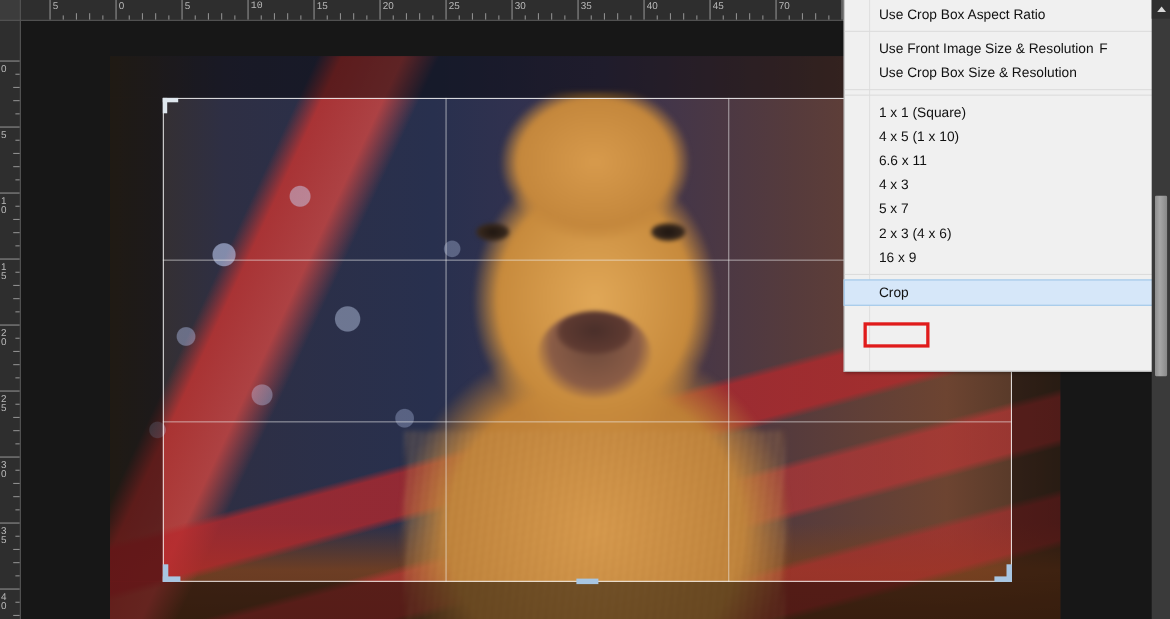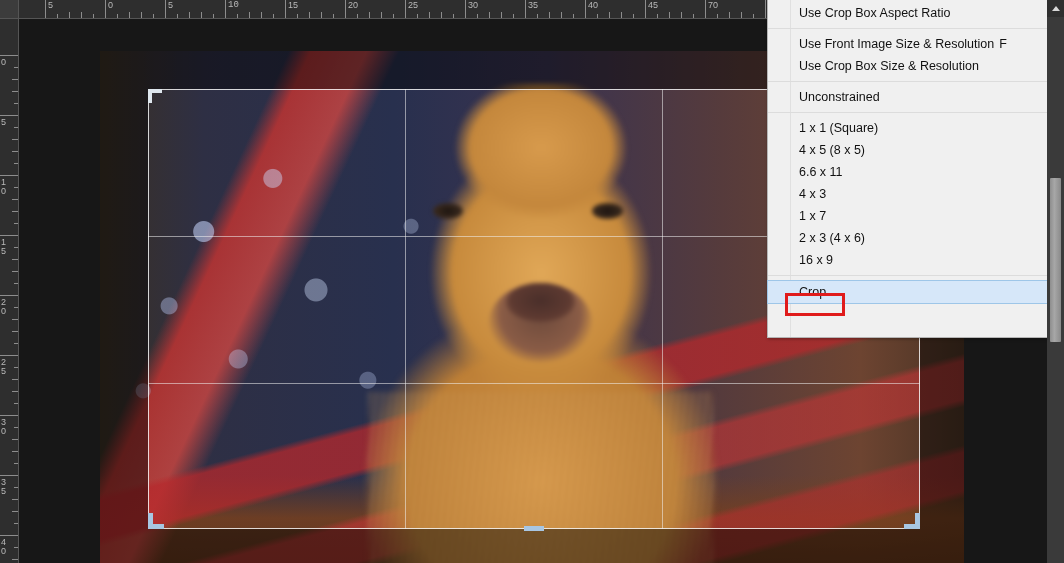--- a/index.html
+++ b/index.html
@@ -368,27 +368,26 @@
     </div>
 
   <div class="menu">
     <div class="menu-gutter"></div>
     <div class="menu-list">
         <div class="mi"><span>Use Crop Box Aspect Ratio</span></div>
         <div class="sep"></div>
         <div class="mi"><span>Use Front Image Size &amp; Resolution</span><span class="shortcut">F</span></div>
         <div class="mi"><span>Use Crop Box Size &amp; Resolution</span></div>
         <div class="sep"></div>
-        <div class="mi"><span>Unconstrained</span></div>
         <div class="sep"></div>
         <div class="mi"><span>1 x 1 (Square)</span></div>
-        <div class="mi"><span>4 x 5 (8 x 5)</span></div>
+        <div class="mi"><span>4 x 5 (1 x 10)</span></div>
         <div class="mi"><span>6.6 x 11</span></div>
         <div class="mi"><span>4 x 3</span></div>
-        <div class="mi"><span>1 x 7</span></div>
+        <div class="mi"><span>5 x 7</span></div>
         <div class="mi"><span>2 x 3 (4 x 6)</span></div>
         <div class="mi"><span>16 x 9</span></div>
         <div class="sep"></div>
         <div class="mi sel"><span>Crop</span></div>
       </div>
   </div>
   <div class="redbox"></div>
 
   <div class="vscroll">
     <div class="arrow-up">

